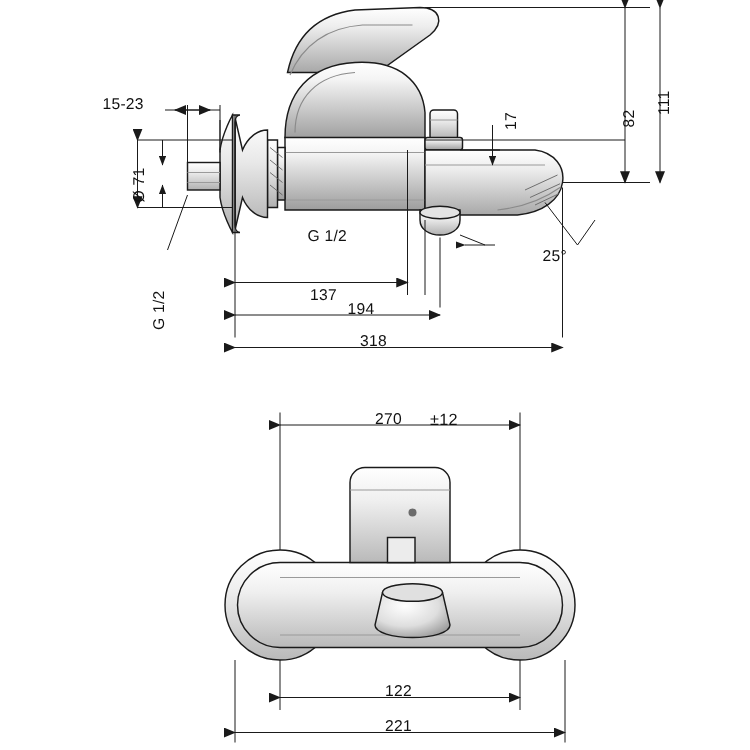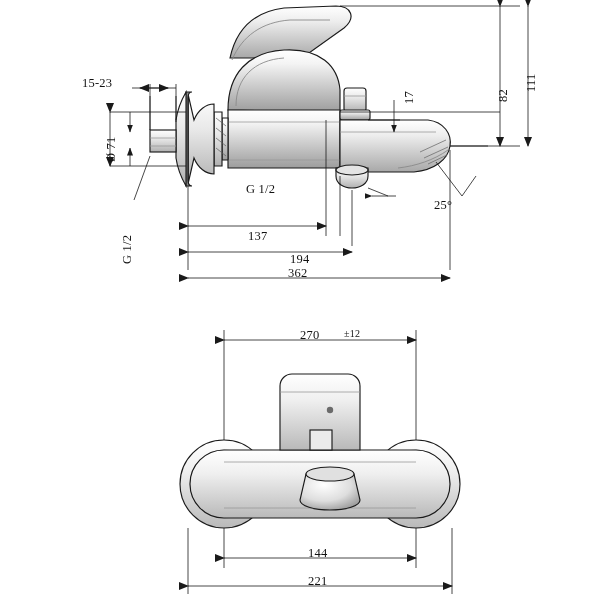--- a/index.html
+++ b/index.html
@@ -3,33 +3,33 @@
 <meta charset="utf-8">
 <style>
   html,body{margin:0;padding:0;}
   body{
     width:600px;height:600px;
     background:#ffffff;
     font-family:"Liberation Sans", sans-serif;
     color:#000000;
     overflow:hidden;
   }
-  #stage{position:relative;width:600px;height:424px;font-family:Liberation Serif, serif;}
+  #stage{position:relative;width:600px;height:424px;}
   .lbl{
     position:absolute;
     font-size:12.5px;
     color:#111;
     white-space:nowrap;
     letter-spacing:.2px;
   }
   .lbl.vert{
     transform-origin:0 0;
     transform:rotate(-90deg);
   }
-  .lbl.sm{font-size:10px;}
+  .lbl.sm{font-size:13px;}
   svg{position:absolute;left:0;top:0;}
 </style>
 </head>
 <body>
 
 <div id="stage">
 
   <svg width="600" height="600" viewBox="0 0 600 600">
     <defs>
       <marker id="ah" markerWidth="10" markerHeight="8" refX="9" refY="4" orient="auto" markerUnits="userSpaceOnUse">
@@ -202,22 +202,22 @@
     </g>
   </svg>
 
   <span class="lbl" style="left:82px;  top:76px;">15-23</span>
   <span class="lbl vert" style="left:104px; top:162px;">Ø 71</span>
   <span class="lbl vert" style="left:120px; top:264px;">G 1/2</span>
   <span class="lbl" style="left:246px; top:182px;">G 1/2</span>
   <span class="lbl vert" style="left:402px; top:104px;">17</span>
   <span class="lbl" style="left:434px; top:198px;">25°</span>
   <span class="lbl" style="left:248px; top:229px;">137</span>
-  <span class="lbl" style="left:290px; top:240px;margin-top:12px;">194</span>
-  <span class="lbl" style="left:288px; top:266px;">362</span>
+  <span class="lbl" style="left:278px; top:240px;">194</span>
+  <span class="lbl" style="left:288px; top:266px;">318</span>
   <span class="lbl vert" style="left:496px; top:102px;">82</span>
   <span class="lbl vert" style="left:524px; top:92px;">111</span>
 
   <span class="lbl" style="left:300px; top:328px;">270</span>
   <span class="lbl sm" style="left:344px; top:328px;">±12</span>
-  <span class="lbl" style="left:308px; top:546px;">144</span>
+  <span class="lbl" style="left:308px; top:546px;">122</span>
   <span class="lbl" style="left:308px; top:574px;">221</span>
 </div>
 
 </body></html>

